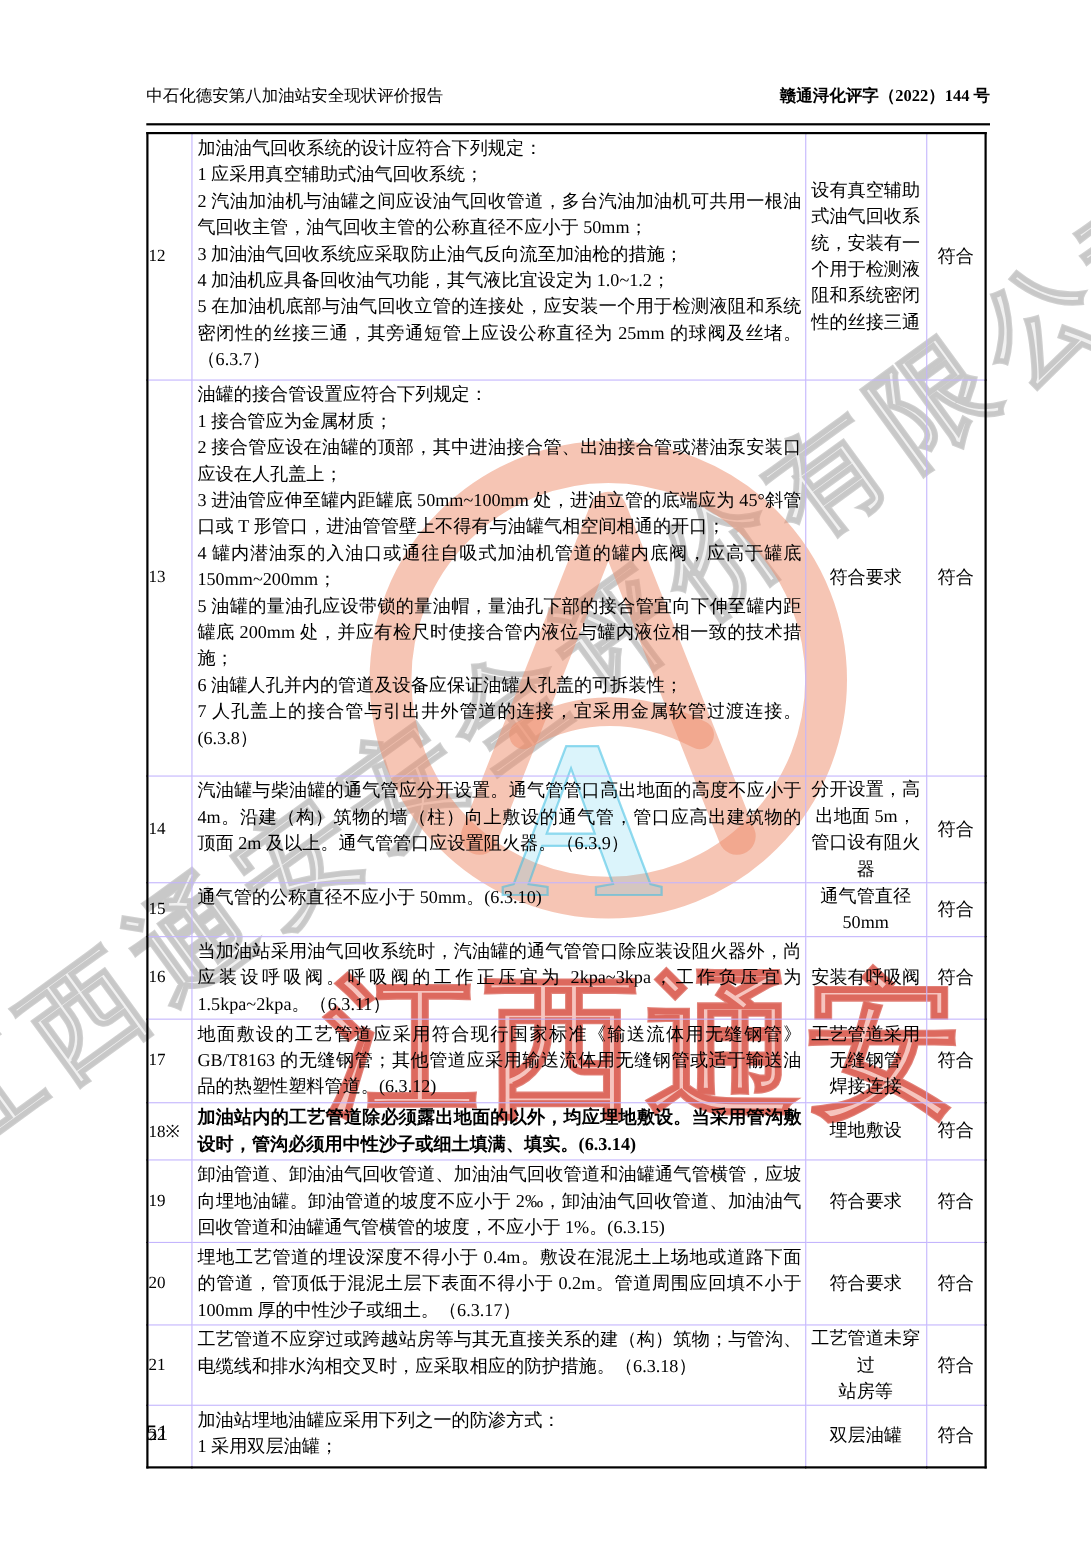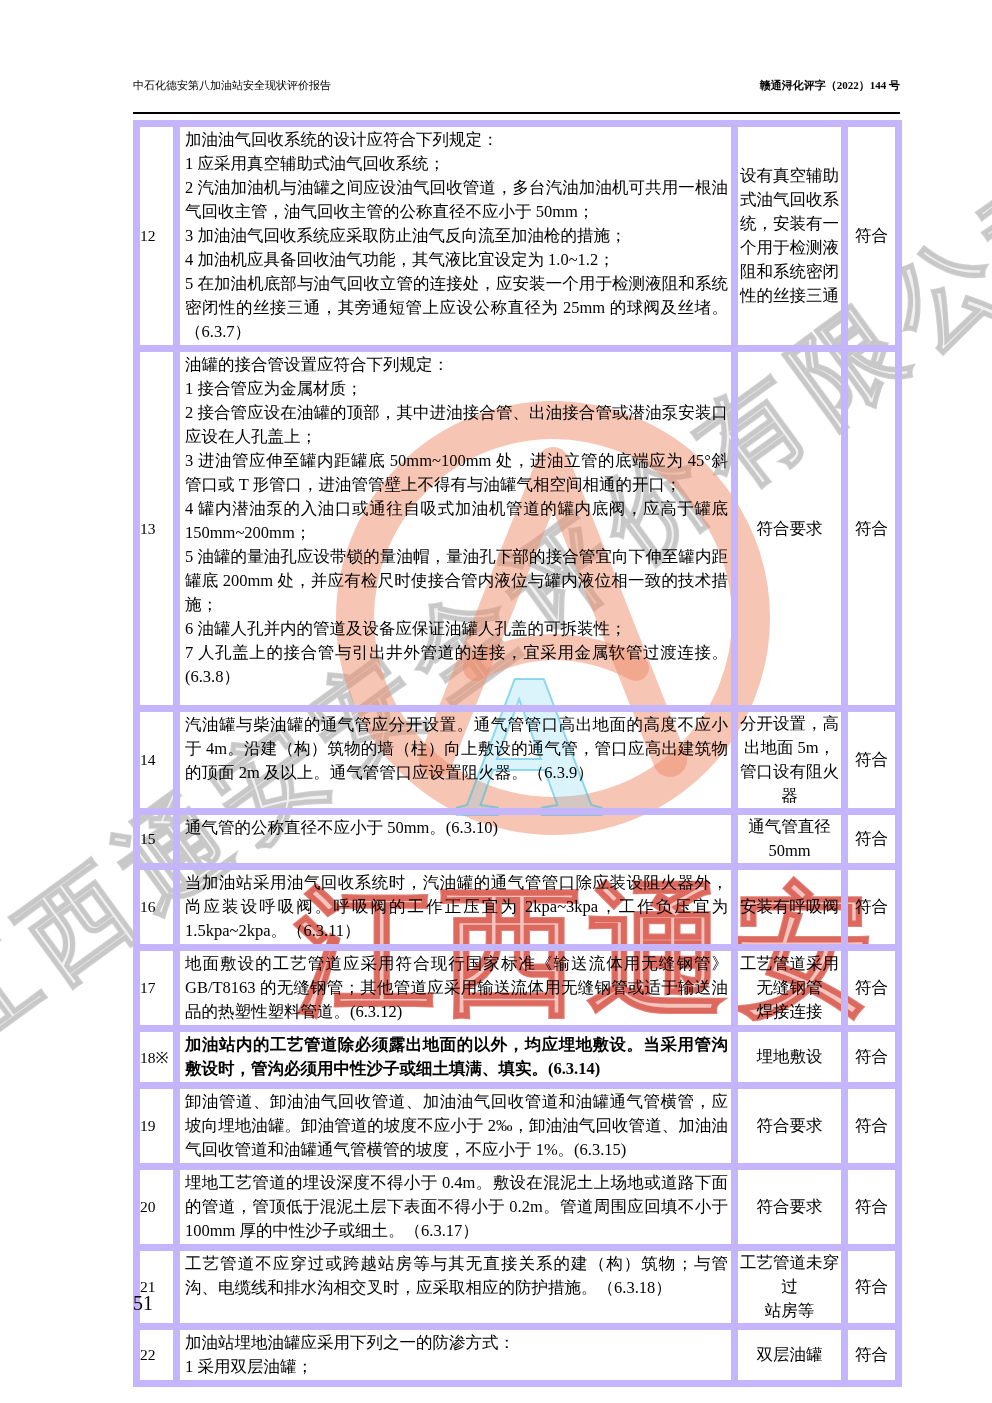--- a/index.html
+++ b/index.html
@@ -8,21 +8,21 @@
     width:992px;height:1403px;
     background:#ffffff;
     overflow:hidden;
     font-family:"Liberation Serif","DejaVu Serif",serif;
     color:#000;
   }
   
   .header{
     position:absolute;left:133px;top:78px;width:767px;
     display:flex;justify-content:space-between;align-items:baseline;
-    font-size:11px;z-index:2;
+    font-size:15px;z-index:2;
   }
   .header .right{font-weight:bold;}
   .header-rule{
     position:absolute;left:133px;top:112px;width:767px;height:2px;
     background:#000;z-index:2;
   }
   
   .watermark{position:absolute;inset:0;z-index:0;pointer-events:none;}
   .wm-diagonal{
     position:absolute;left:-60px;top:955px;width:1500px;
@@ -43,21 +43,21 @@
     color:rgba(90,205,235,0.22);
     -webkit-text-stroke:2px rgba(60,190,225,0.55);
   }
   .wm-logo{position:absolute;left:318px;top:368px;}
   
   table.assessment{
     position:absolute;left:133px;top:120px;width:762px;z-index:1;
     border-collapse:collapse;table-layout:fixed;
     background:transparent;
   }
-  table.assessment,table.assessment td{border:7px solid #c4b5fd;}
+  table.assessment,table.assessment td{border:1px solid #c4b5fd;}
   table.assessment{border:2px solid #000;}
   td.col-no{
     text-align:left;vertical-align:middle;
     font-size:15.5px;padding:0;
   }
   td.col-text{
     vertical-align:top;text-align:justify;
     font-size:16.5px;line-height:24px;
     padding:1px 3px 1px 5px;
   }

